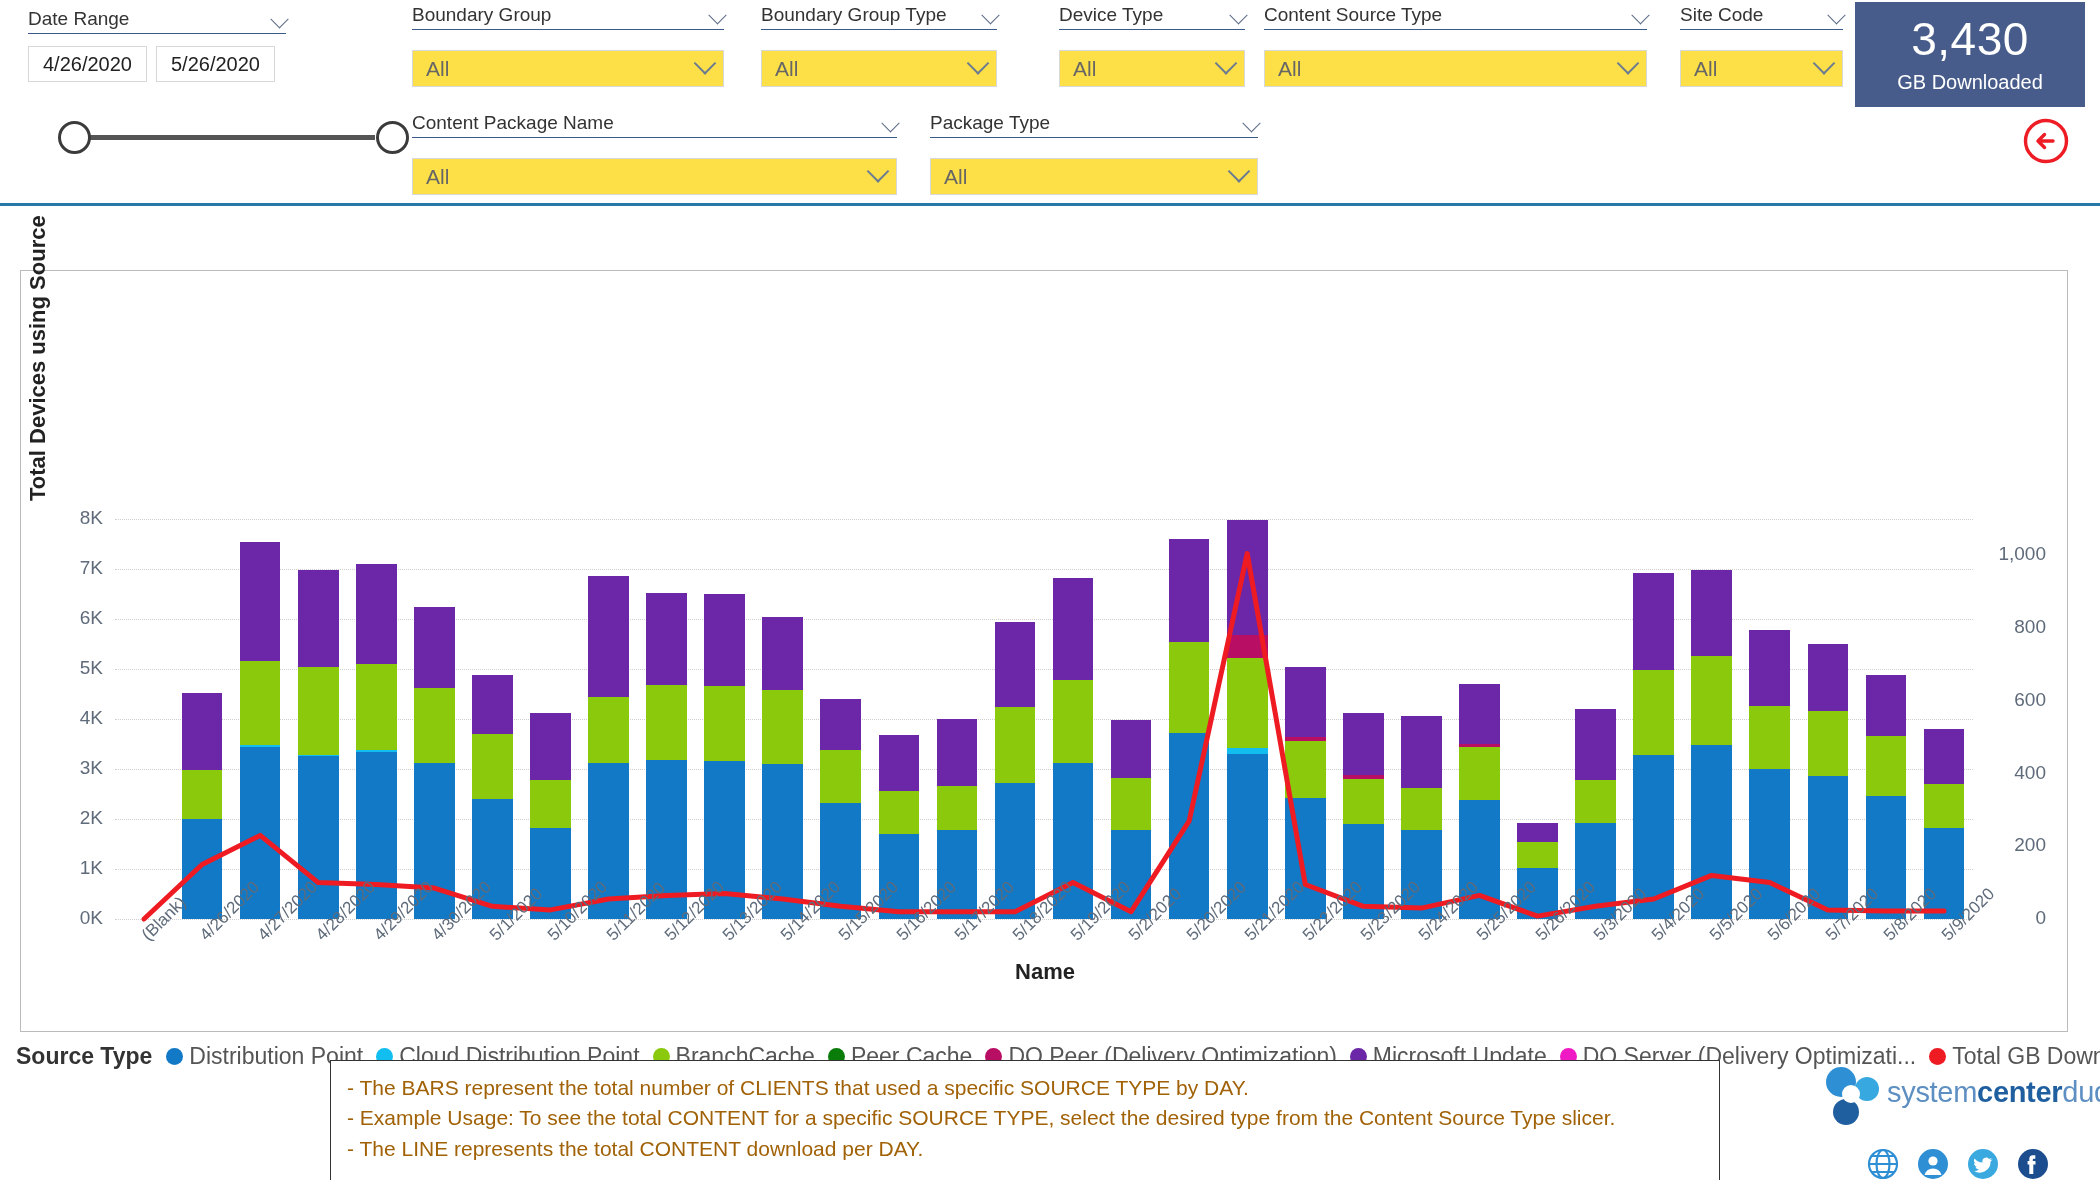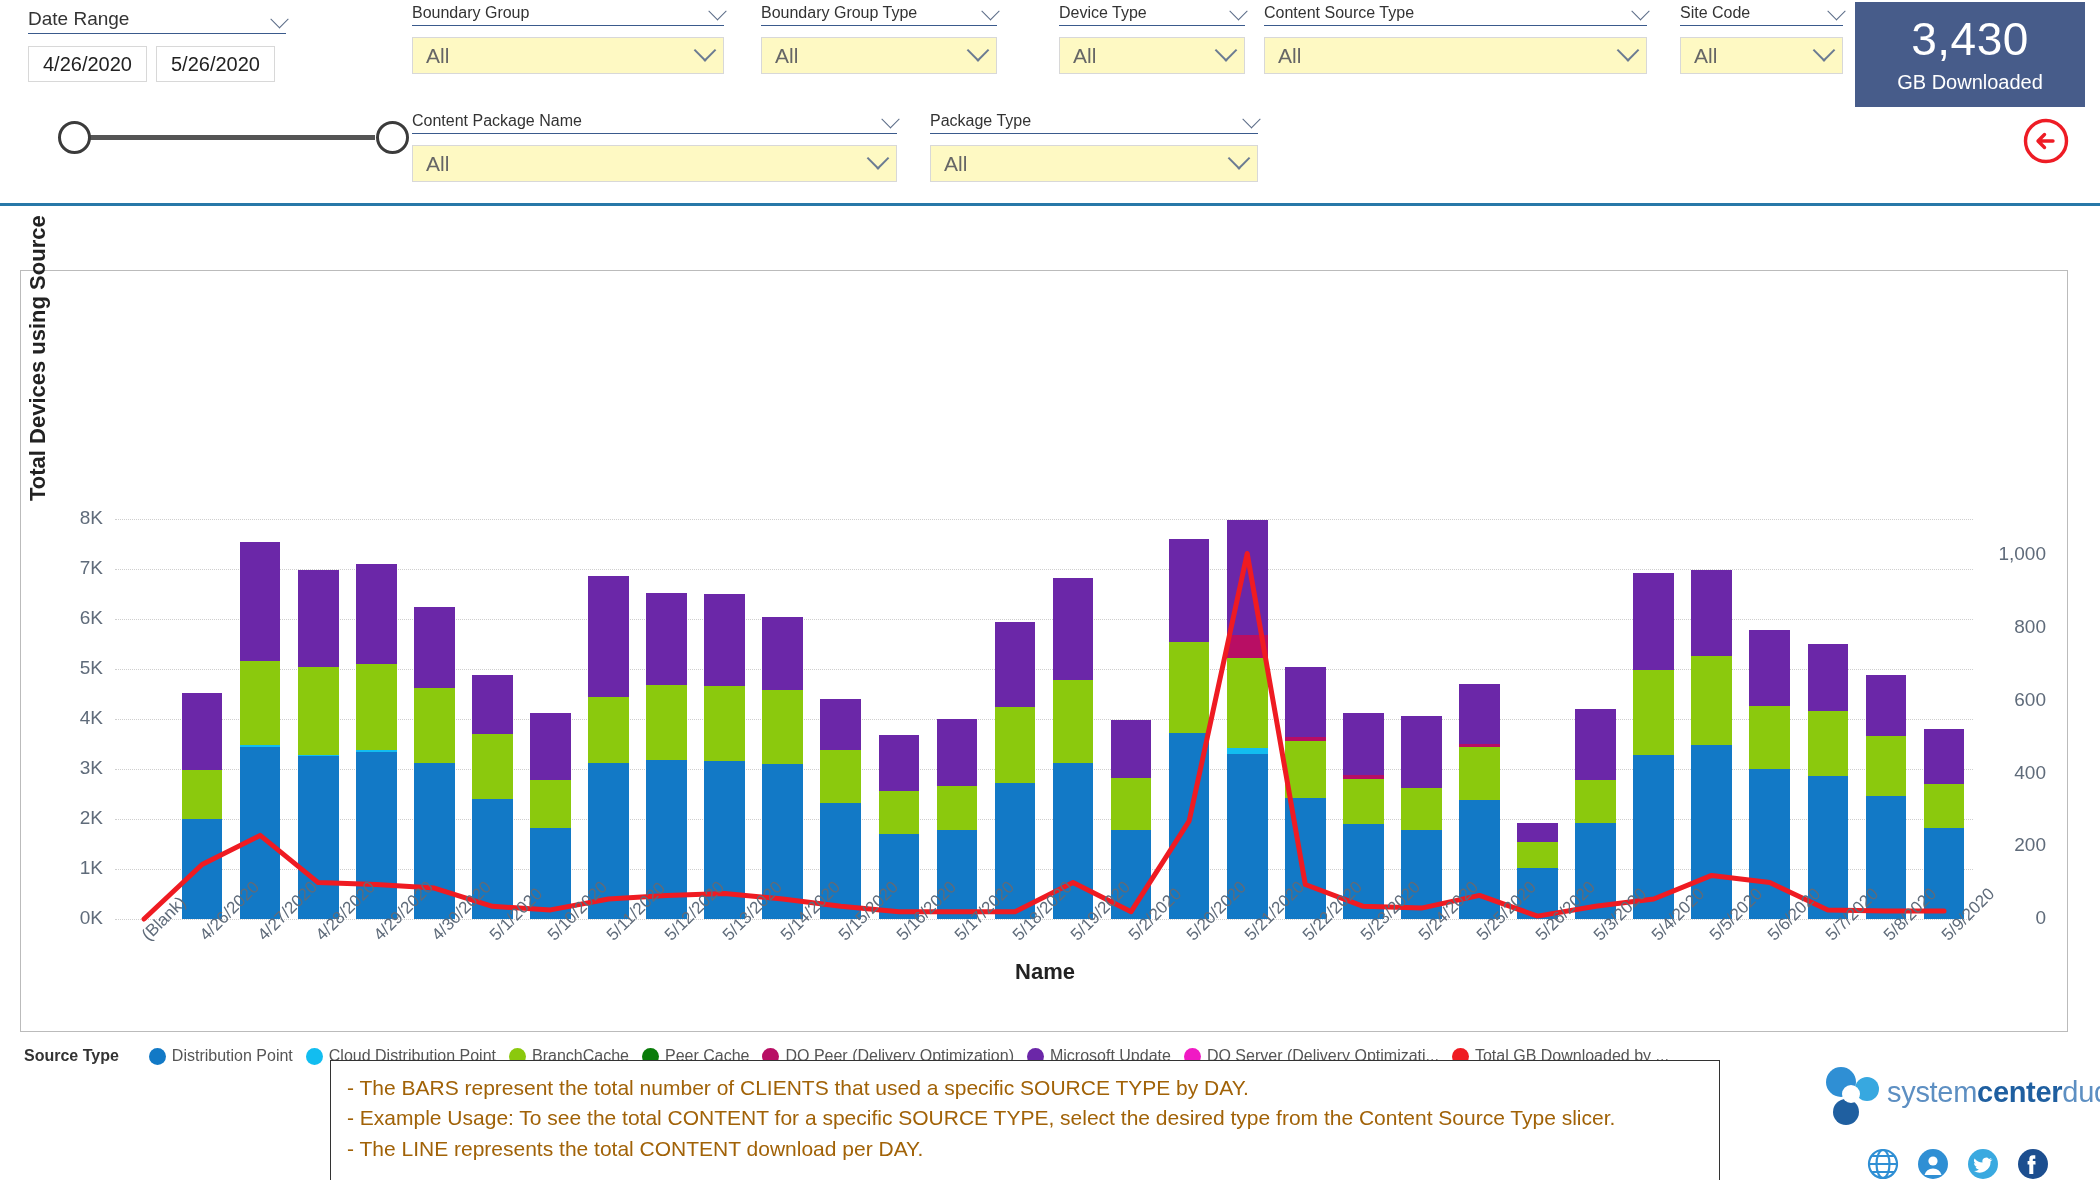--- a/index.html
+++ b/index.html
@@ -14,34 +14,34 @@
   }
 
   
   #filter-bar {
     position:absolute; left:0; top:0; width:2100px; height:206px;
     background:#ffffff;
     border-bottom:3px solid #2878a8;
   }
   .slicer { position:absolute; }
   .slicer-title {
-    font-size:16px; color:#333; padding-bottom:3px;
+    font-size:19px; color:#333; padding-bottom:3px;
     border-bottom:1.5px solid #3a5a8c;
     display:flex; justify-content:space-between; align-items:flex-end;
     white-space:nowrap;
   }
   .chev {
     display:inline-block; width:13px; height:13px;
     border-right:1.7px solid #5a6b86; border-bottom:1.7px solid #5a6b86;
     transform:rotate(45deg) translate(-3px,-3px);
     flex:0 0 auto;
   }
   .slicer-box {
-    margin-top:11px; height:37px; border:1px solid #d8d8d8;
-    background:#fef9c3; display:flex; align-items:center;
+    margin-top:20px; height:37px; border:1px solid #d8d8d8;
+    background:#fde047; display:flex; align-items:center;
     justify-content:space-between; padding:0 10px 0 13px;
   }
   .slicer-val { font-size:21px; color:#666; }
   .chev-big {
     width:16px; height:16px;
     border-right:2px solid #6b7b92; border-bottom:2px solid #6b7b92;
     transform:rotate(45deg) translate(-4px,-4px);
   }
 
   
@@ -124,23 +124,23 @@
   }
   .seg { width:100%; }
 
   #line-svg {
     position:absolute; left:0; top:0; width:2048px; height:762px;
     pointer-events:none;
   }
 
   
   #legend {
-    position:absolute; left:20px; top:1038px; width:2048px; height:36px;
-    display:flex; align-items:center; gap:16px;
-    font-size:16px; color:#555;
+    position:absolute; left:12px; top:1038px; width:2048px; height:36px;
+    display:flex; align-items:center; gap:0px;
+    font-size:23px; color:#555;
     white-space:nowrap;
   }
   #legend-title { font-weight:bold; color:#333; margin-right:14px; margin-left:4px; }
   .legend-item { display:flex; align-items:center; margin-right:13px; }
   .legend-dot {
     width:17px; height:17px; border-radius:50%; margin-right:6px; flex:0 0 auto;
   }
 
   
   #footnote {

